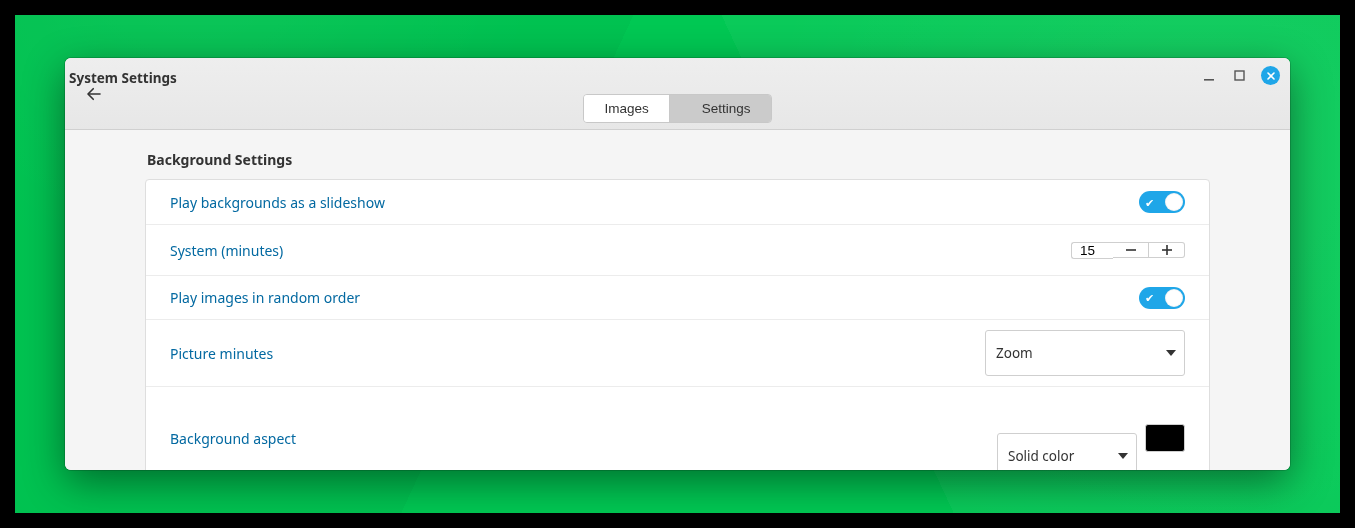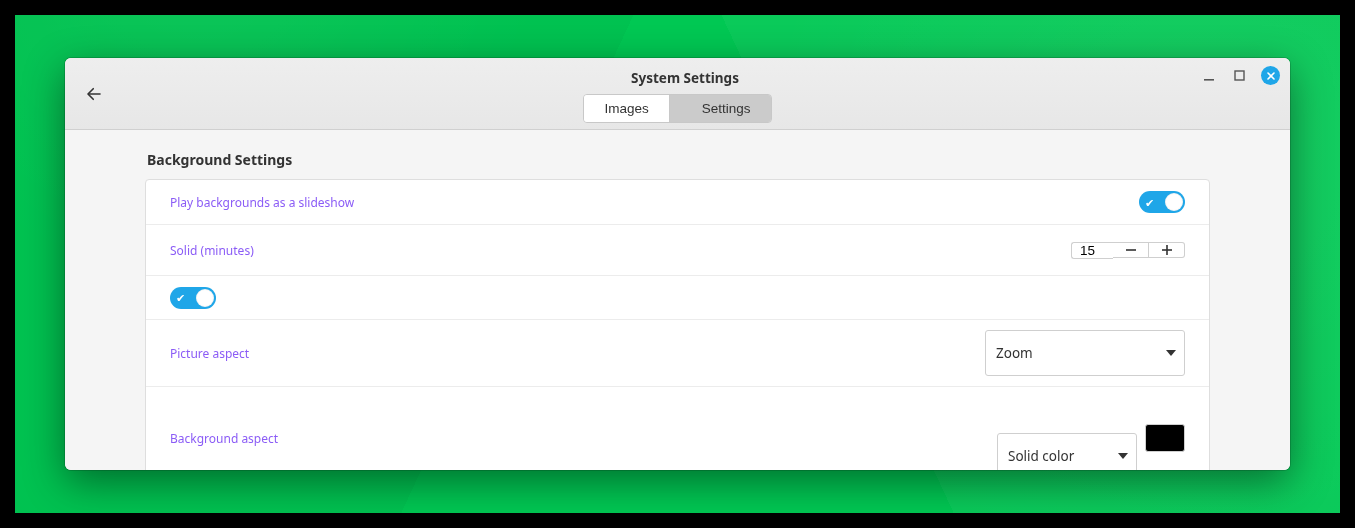--- a/index.html
+++ b/index.html
@@ -40,21 +40,21 @@
 
   .titlebar {
     height:72px;
     background: linear-gradient(#eeeeee, #e7e7e7);
     border-bottom:1px solid #d0d0d0;
     position:relative;
     display:flex; align-items:center; justify-content:center;
     flex-direction:column;
   }
   .titlebar .title {
-    position:absolute; top:11px; left:15px; right:0; text-align:center;
+    position:absolute; top:11px; left:4px; right:0; text-align:left;
     font-weight:700; font-size:13.5px; color:#333;
   }
   .titlebar .back {
     position:absolute; left:14px; top:0; bottom:0; display:flex; align-items:center;
     width:30px; justify-content:center; cursor:pointer; color:#333;
   }
   .win-controls {
     position:absolute; right:10px; top:8px; display:flex; gap:12px; align-items:center;
   }
   .wc-btn { width:19px; height:19px; display:flex; align-items:center; justify-content:center; cursor:pointer; border-radius:50%; }
@@ -79,21 +79,21 @@
   .section-title { font-weight:700; font-size:14px; margin:0 0 10px 2px; color:#333; }
 
   .settings-list {
     background:#fff; border:1px solid #dedede; border-radius:4px;
   }
   .row {
     display:flex; align-items:center; justify-content:space-between;
     padding:10px 24px; min-height:44px;
   }
   .row + .row { border-top:1px solid #ececec; }
-  .row-label { font-size:12px; color:#8b5cf6; }
+  .row-label { font-size:14px; color:#0369a1; }
 
   
   .toggle {
     width:46px; height:22px; border-radius:11px; background:#1fa6e8;
     position:relative; cursor:pointer; display:flex; align-items:center;
   }
   .toggle .check {
     position:absolute; left:6px; color:#fff; font-size:11px; line-height:1;
   }
   .toggle .knob {
@@ -186,46 +186,47 @@
 
       <div class="row">
         <div class="row-label">Play backgrounds as a slideshow</div>
         <div class="toggle">
           <span class="check">✔</span>
           <span class="knob"></span>
         </div>
       </div>
 
       <div class="row">
-        <div class="row-label">Solid (minutes)</div>
+        <div class="row-label">System (minutes)</div>
         <div class="controls stepper">
           <input type="text" value="15" style="">
           <button class="step-btn dec">
             <svg width="14" height="14" viewBox="0 0 14 14">
                 <rect x="2" y="6.2" width="10" height="1.6" fill="#333"></rect>
               </svg>
           </button>
           <button class="step-btn inc">
             <svg width="14" height="14" viewBox="0 0 14 14">
                 <rect x="2" y="6.2" width="10" height="1.6" fill="#333"></rect>
                 <rect x="6.2" y="2" width="1.6" height="10" fill="#333"></rect>
               </svg>
           </button>
         </div>
       </div>
 
       <div class="row">
+        <div class="row-label">Play images in random order</div>
         <div class="toggle">
           <span class="check">✔</span>
           <span class="knob"></span>
         </div>
       </div>
 
       <div class="row">
-        <div class="row-label">Picture aspect</div>
+        <div class="row-label">Picture minutes</div>
         <div class="controls">
           <div class="select">
             <span>Zoom</span>
             <span class="chev">
               <svg width="10" height="6" viewBox="0 0 10 6">
                   <polygon points="0,0 10,0 5,6" fill="#333"></polygon>
                 </svg>
             </span>
           </div>
         </div>

